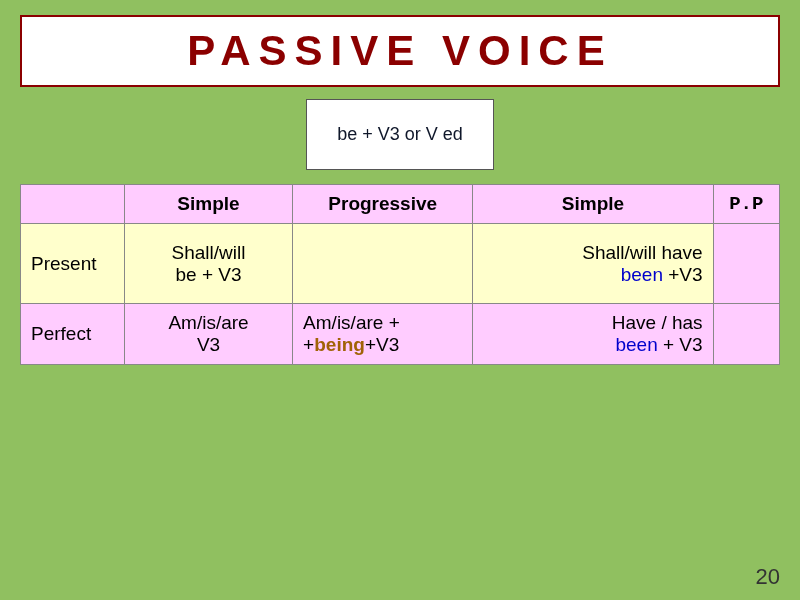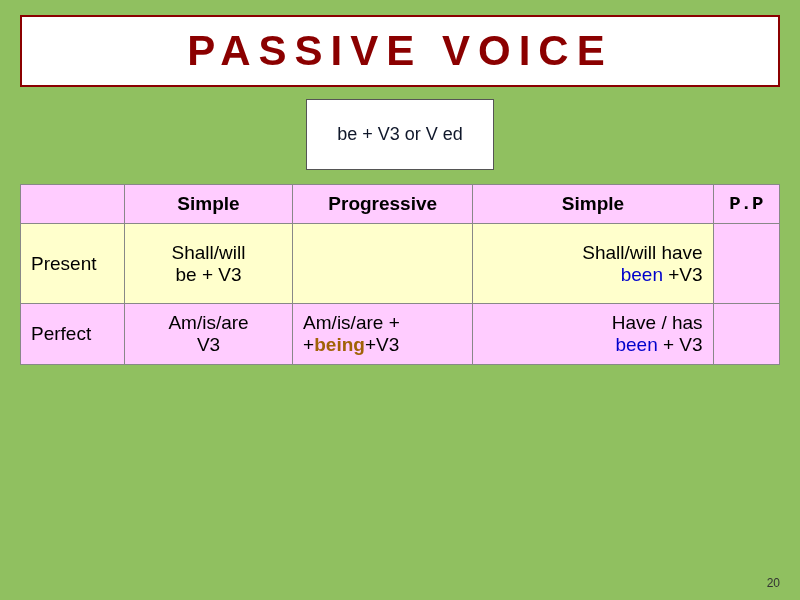--- a/index.html
+++ b/index.html
@@ -117,21 +117,21 @@
 
     .been {
       color: #0000cc;
       font-weight: normal;
     }
 
     .page-number {
       position: absolute;
       bottom: 10px;
       right: 20px;
-      font-size: 12px;
+      font-size: 22px;
       color: #333;
     }
 
     .future-cell-height {
       height: 80px;
     }
   </style>
 </head>
 <body>
 

